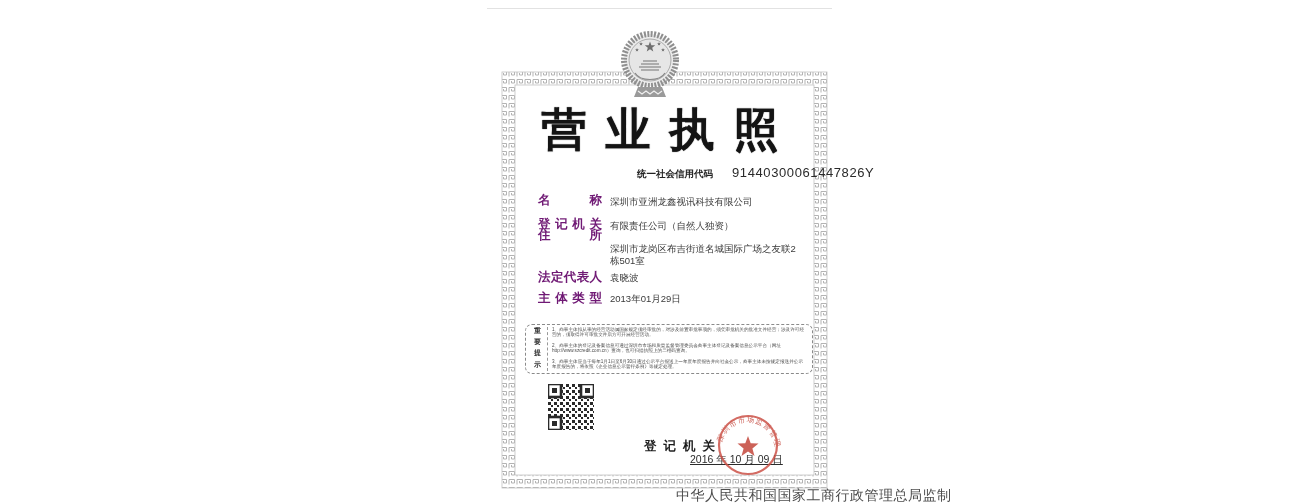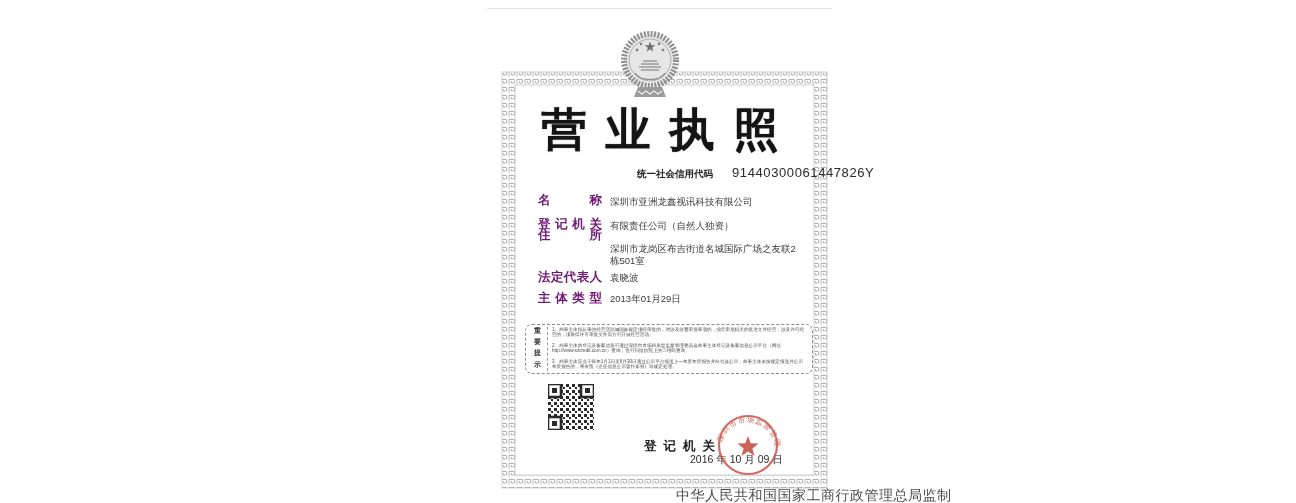--- a/index.html
+++ b/index.html
@@ -42,21 +42,21 @@
   .notice-divider{left:547px;top:327px;height:44px;width:0;border-left:1px dashed #999;}
   .notice-body{left:552px;top:327px;width:258px;}
   .notice-body p{
     margin:0 0 1px 0;width:332px;font-size:6px;line-height:7.4px;color:#4a4a4a;
     transform:scale(0.77);transform-origin:0 0;
   }
   
   .qr{left:548px;top:384px;}
   
   .registrar{left:644px;top:438px;font-size:12.5px;font-weight:bold;letter-spacing:7px;color:#1b1b1b;white-space:nowrap;}
-  .issue-date{left:690px;top:453px;font-size:10.5px;color:#2b2b2b;white-space:nowrap;}
+  .issue-date{left:690px;top:453px;font-size:10.5px;color:#2b2b2b;white-space:nowrap;text-decoration:underline;}
   
   .seal-svg{left:711px;top:407px;opacity:.85;}
   
   .footer-note{left:676px;top:487px;font-size:14px;color:#4d4d4d;letter-spacing:.5px;white-space:nowrap;}
 </style>
 </head>
 <body>
 
 <div class="abs scan-edge"></div>
 

